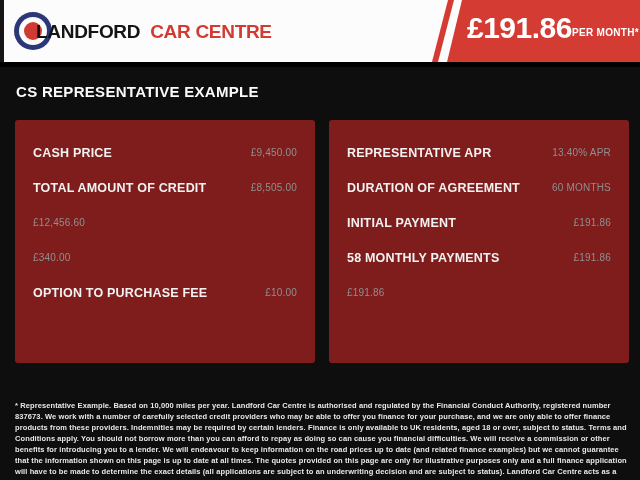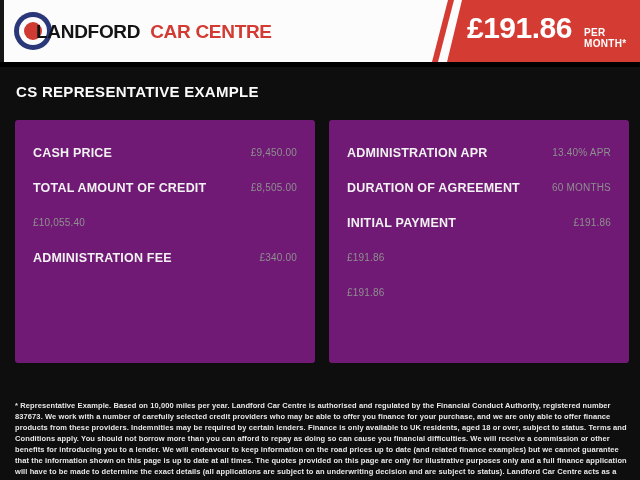--- a/index.html
+++ b/index.html
@@ -56,39 +56,39 @@
   }
   .banner-main {
     position: absolute; inset: 0; background: #d43b33;
     clip-path: polygon(42px 0, 220px 0, 220px 62px, 27px 62px);
   }
   .banner-amount {
     position: absolute; left: 47px; top: 11px;
     font-size: 30px; font-weight: 800; color: #ffffff; letter-spacing: -0.5px;
   }
   .banner-suffix {
-    position: absolute; left: 164px; top: 27px;
+    position: absolute; left: 152px; top: 27px;
     font-size: 10px; font-weight: 800; color: #ffffff; letter-spacing: 0.3px;
   }
 
   .header-divider {
     position: absolute; top: 62px; left: 0;
     width: 640px; height: 5px; background: #000000;
   }
 
   
   .page-title {
     position: absolute; left: 16px; top: 83px; margin: 0;
     font-size: 15px; font-weight: 700; color: #fafafa; letter-spacing: 0.3px; text-align: center;
   }
 
   
   .panel {
     position: absolute; top: 120px; height: 243px; width: 300px;
-    background: #701a75; border-radius: 3px; padding-top: 15px;
+    background: #7f1d1d; border-radius: 3px; padding-top: 15px;
   }
   .panel-left { left: 15px; }
   .panel-right { left: 329px; }
   .row {
     height: 35px; padding: 0 18px;
     display: flex; align-items: center; justify-content: space-between;
   }
   .row-label {
     font-size: 12.5px; font-weight: 700; color: #f2f2f2; letter-spacing: 0.2px;
     white-space: nowrap;
@@ -139,42 +139,46 @@
   <section class="panel panel-left">
     <div class="row">
       <span class="row-label">CASH PRICE</span>
       <span class="row-value">£9,450.00</span>
     </div>
     <div class="row">
       <span class="row-label">TOTAL AMOUNT OF CREDIT</span>
       <span class="row-value">£8,505.00</span>
     </div>
     <div class="row">
-      <span class="row-value">£10,055.40</span>
+      <span class="row-value">£12,456.60</span>
     </div>
     <div class="row">
-      <span class="row-label">ADMINISTRATION FEE</span>
       <span class="row-value">£340.00</span>
+    </div>
+    <div class="row">
+      <span class="row-label">OPTION TO PURCHASE FEE</span>
+      <span class="row-value">£10.00</span>
     </div>
   </section>
 
   <section class="panel panel-right">
     <div class="row">
-      <span class="row-label">ADMINISTRATION APR</span>
+      <span class="row-label">REPRESENTATIVE APR</span>
       <span class="row-value">13.40% APR</span>
     </div>
     <div class="row">
       <span class="row-label">DURATION OF AGREEMENT</span>
       <span class="row-value">60 MONTHS</span>
     </div>
     <div class="row">
       <span class="row-label">INITIAL PAYMENT</span>
       <span class="row-value">£191.86</span>
     </div>
     <div class="row">
+      <span class="row-label">58 MONTHLY PAYMENTS</span>
       <span class="row-value">£191.86</span>
     </div>
     <div class="row">
       <span class="row-value">£191.86</span>
     </div>
   </section>
 
   <p class="disclaimer">* Representative Example. Based on 10,000 miles per year. Landford Car Centre is authorised and regulated by the Financial Conduct Authority, registered number 837673. We work with a number of carefully selected credit providers who may be able to offer you finance for your purchase, and we are only able to offer finance products from these providers. Indemnities may be required by certain lenders. Finance is only available to UK residents, aged 18 or over, subject to status. Terms and Conditions apply. You should not borrow more than you can afford to repay as doing so can cause you financial difficulties. We will receive a commission or other benefits for introducing you to a lender. We will endeavour to keep information on the road prices up to date (and related finance examples) but we cannot guarantee that the information shown on this page is up to date at all times. The quotes provided on this page are only for illustrative purposes only and a full finance application will have to be made to determine the exact details (all applications are subject to an underwriting decision and are subject to status). Landford Car Centre acts as a credit broker and not a lender. Address: Brunel Road, Salisbury, SP2 7PU</p>
 
 </div>

